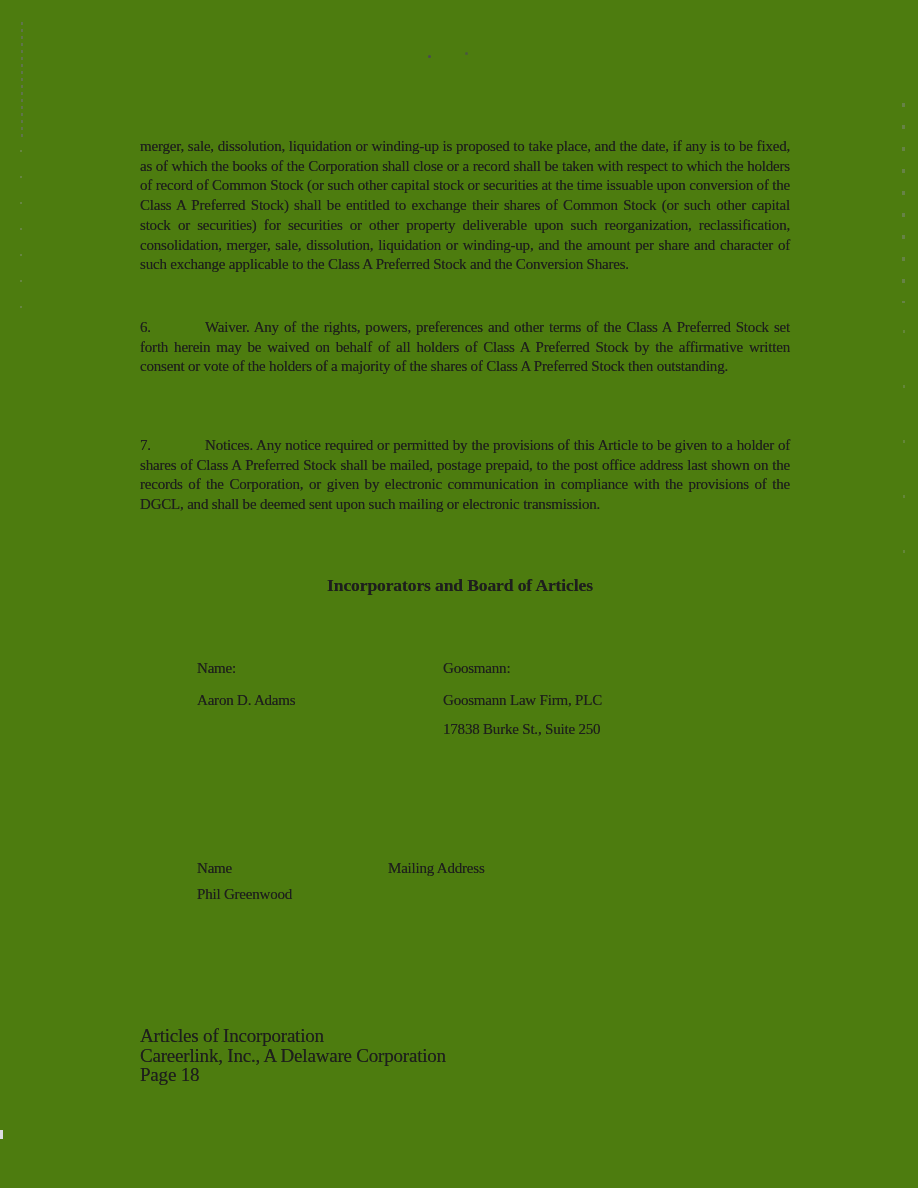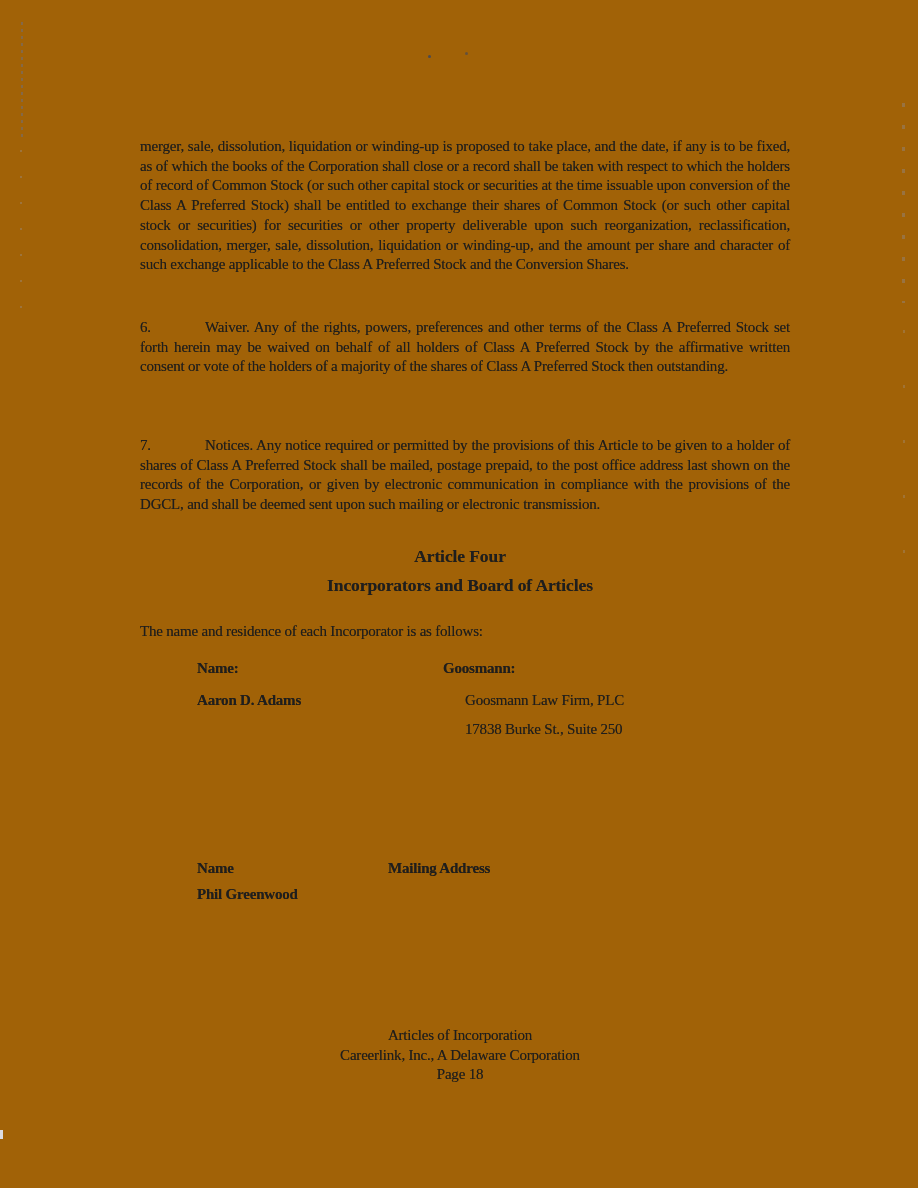--- a/index.html
+++ b/index.html
@@ -4,21 +4,21 @@
 <style>
   html, body {
     margin: 0;
     padding: 0;
     background: #ffffff;
   }
   .page {
     position: relative;
     width: 918px;
     height: 1188px;
-    background: #a16207;
+    background: #4d7c0f;
     overflow: hidden;
     font-family: "Liberation Serif", "DejaVu Serif", serif;
     color: #1e1e1e;
     text-shadow: 0 0 0.4px rgba(20,20,20,0.55);
   }
   .block {
     position: absolute;
     left: 140px;
     width: 650px;
     font-size: 15px;
@@ -37,37 +37,34 @@
     text-align: center;
     font-weight: bold;
     font-size: 17.5px;
     letter-spacing: -0.1px;
   }
   .cell {
     position: absolute;
     font-size: 15px;
     letter-spacing: -0.2px;
     white-space: nowrap;
-    font-weight: bold;
   }
   .addr-block {
     position: absolute;
     font-size: 15px;
     letter-spacing: -0.2px;
     line-height: 28.5px;
     white-space: nowrap;
-    margin-left: 22px;
   }
   .footer-block {
     position: absolute;
     left: 140px;
     top: 1026px;
     width: 640px;
-    text-align: center;
-    font-size: 15px;
+    font-size: 19px;
     line-height: 19.5px;
     letter-spacing: -0.2px;
   }
   
   .scan-line-left {
     position: absolute;
     left: 21px;
     top: 22px;
     width: 2px;
     height: 115px;
@@ -155,24 +152,22 @@
   <div class="block justified" style="top:137px">merger, sale, dissolution, liquidation or winding-up is proposed to take place, and the date, if any is to be fixed, as of which the books of the Corporation shall close or a record shall be taken with respect to which the holders of record of Common Stock (or such other capital stock or securities at the time issuable upon conversion of the Class A Preferred Stock) shall be entitled to exchange their shares of Common Stock (or such other capital stock or securities) for securities or other property deliverable upon such reorganization, reclassification, consolidation, merger, sale, dissolution, liquidation or winding-up, and the amount per share and character of such exchange applicable to the Class A Preferred Stock and the Conversion Shares.</div>
 
   <div class="block justified" style="top:318px">
     <span class="item-num">6.</span><span>Waiver. Any of the rights, powers, preferences and other terms of the Class A Preferred Stock set forth herein may be waived on behalf of all holders of Class A Preferred Stock by the affirmative written consent or vote of the holders of a majority of the shares of Class A Preferred Stock then outstanding.</span>
   </div>
 
   <div class="block justified" style="top:436px">
     <span class="item-num">7.</span><span>Notices. Any notice required or permitted by the provisions of this Article to be given to a holder of shares of Class A Preferred Stock shall be mailed, postage prepaid, to the post office address last shown on the records of the Corporation, or given by electronic communication in compliance with the provisions of the DGCL, and shall be deemed sent upon such mailing or electronic transmission.</span>
   </div>
 
-  <div class="heading" style="top:546px">Article Four</div>
   <div class="heading" style="top:575px">Incorporators and Board of Articles</div>
 
-  <div class="block" style="top:622px">The name and residence of each Incorporator is as follows:</div>
 
   <div class="cell" style="left:197px; top:660px">Name:</div>
   <div class="cell" style="left:443px; top:660px">Goosmann:</div>
   <div class="cell" style="left:197px; top:692px">Aaron D. Adams</div>
   <div class="addr-block" style="left:443px; top:686px">
     <div>Goosmann Law Firm, PLC</div>
     <div>17838 Burke St., Suite 250</div>
   </div>
 
 

